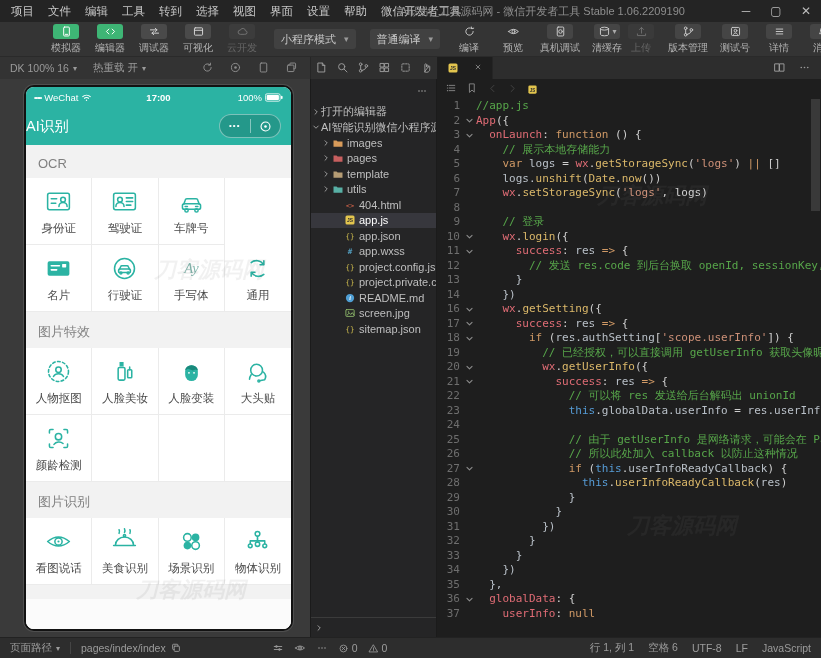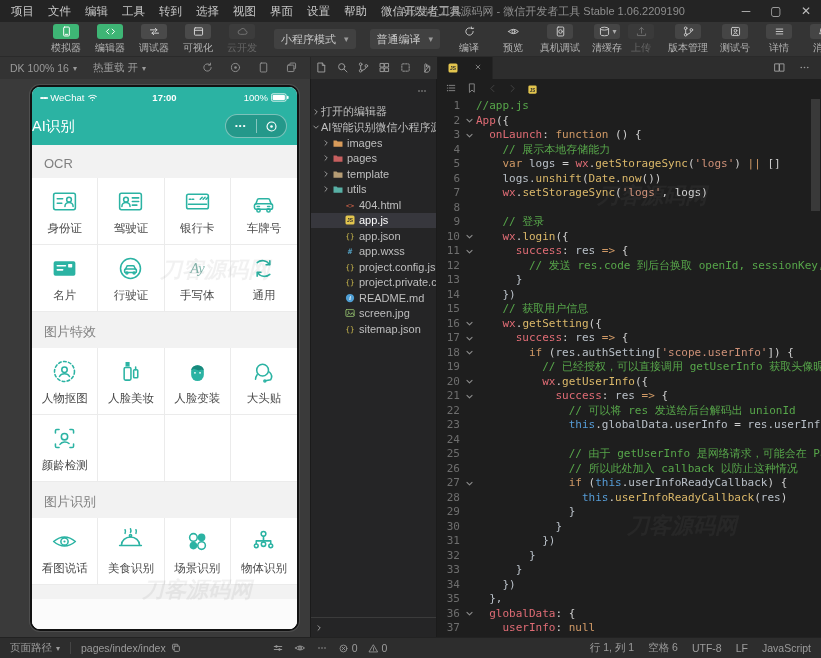--- a/index.html
+++ b/index.html
@@ -42,21 +42,21 @@
   .tab{background:#1e1e1e;display:flex;align-items:center;gap:5px;padding:0 9px;color:#e4e4e4;font-size:11px;border-right:1px solid #252525;cursor:pointer;}
   .tab .tclose{color:#9a9a9a;margin-left:4px;}
   .sb-edit .spacer{flex:1;}
   .sb-edit .eicons{display:flex;align-items:center;gap:12px;padding-right:10px;color:#9a9a9a;}
   
   .content{flex:1;display:flex;min-height:0;}
   .sim-panel{width:310px;background:#3a3a3a;position:relative;flex:0 0 auto;}
   .explorer{width:127px;background:#252526;border-left:1px solid #1b1b1b;border-right:1px solid #1b1b1b;display:flex;flex-direction:column;flex:0 0 auto;overflow:hidden;}
   .editor{flex:1;background:#1e1e1e;display:flex;flex-direction:column;position:relative;overflow:hidden;}
   
-  .phone{position:absolute;left:30px;top:6px;width:269px;height:546px;background:#f2f2f2;border:2px solid #121212;border-radius:10px;box-shadow:0 0 0 1px #4f4f4f;overflow:hidden;display:flex;flex-direction:column;}
+  .phone{position:absolute;left:24px;top:6px;width:269px;height:546px;background:#f2f2f2;border:2px solid #121212;border-radius:10px;box-shadow:0 0 0 1px #4f4f4f;overflow:hidden;display:flex;flex-direction:column;}
   .p-status{height:20px;background:#2bb3a3;color:#fff;display:flex;align-items:center;padding:0 8px;font-size:9.5px;flex:0 0 auto;}
   .p-status .ps-l,.p-status .ps-r{width:86px;display:flex;align-items:center;gap:3px;}
   .p-status .ps-r{justify-content:flex-end;}
   .p-status .ps-c{flex:1;text-align:center;font-weight:bold;}
   .p-nav{height:38px;background:#2bb3a3;color:#fff;display:flex;align-items:center;font-size:14.5px;position:relative;flex:0 0 auto;}
   .capsule{position:absolute;right:10px;top:7px;width:62px;height:24px;border:1px solid rgba(255,255,255,.4);background:rgba(0,0,0,.15);border-radius:13px;display:flex;align-items:center;cursor:pointer;}
   .capsule .cap-dots{flex:1;text-align:center;font-size:8px;letter-spacing:1px;line-height:24px;}
   .capsule .cap-div{width:1px;height:14px;background:rgba(255,255,255,.45);}
   .capsule .cap-target{flex:1;display:flex;align-items:center;justify-content:center;}
   .p-body{flex:1;display:flex;flex-direction:column;overflow:hidden;background:#f2f2f2;position:relative;}
@@ -410,29 +410,20 @@
                   <circle cx="11" cy="14" r="2.6"></circle>
                   <path d="M6.5,21.5 a4.5,4.5 0 0 1 9,0"></path>
                   <line x1="18" y1="12" x2="25" y2="12"></line>
                   <line x1="18" y1="16" x2="25" y2="16"></line>
                   <line x1="18" y1="20" x2="23" y2="20"></line>
                 </svg>
                 <span class="clabel">驾驶证</span>
               </div>
               <div class="cell">
                 <svg width="29" height="29" viewBox="0 0 32 32" fill="none" stroke="#2bb3a3" stroke-width="1.7" stroke-linecap="round" stroke-linejoin="round">
-                  <rect x="4" y="8" width="24" height="16" rx="2"></rect>
-                  <line x1="7" y1="13.5" x2="12" y2="13.5" stroke-dasharray="1.6,1.6"></line>
-                  <path d="M19,13.5 l2.2,-2.2 M22.2,13.5 l2.2,-2.2 M25.4,13.5 l2,-2"></path>
-                  <line x1="6" y1="19" x2="26" y2="19"></line>
-                </svg>
-                <span class="clabel">银行卡</span>
-              </div>
-              <div class="cell">
-                <svg width="29" height="29" viewBox="0 0 32 32" fill="none" stroke="#2bb3a3" stroke-width="1.7" stroke-linecap="round" stroke-linejoin="round">
                   <path d="M7.5,19 l1.5,-4.5 a2,2 0 0 1 2,-1.5 h10 a2,2 0 0 1 2,1.5 L24.5,19"></path>
                   <rect x="6" y="18.5" width="20" height="6" rx="2"></rect>
                   <circle cx="10.5" cy="25.8" r="1.8"></circle>
                   <circle cx="21.5" cy="25.8" r="1.8"></circle>
                   <line x1="9" y1="21.5" x2="11.5" y2="21.5"></line>
                   <line x1="20.5" y1="21.5" x2="23" y2="21.5"></line>
                 </svg>
                 <span class="clabel">车牌号</span>
               </div>
             </div>
@@ -854,25 +845,20 @@
           </div>
           <div class="cl">
             <span class="ln">13</span>
             <span class="fold"></span>
             <span class="lc"><span class="tk-p">      }</span></span>
           </div>
           <div class="cl">
             <span class="ln">14</span>
             <span class="fold"></span>
             <span class="lc"><span class="tk-p">    })</span></span>
-          </div>
-          <div class="cl">
-            <span class="ln">15</span>
-            <span class="fold"></span>
-            <span class="lc"><span class="tk-p">    </span><span class="tk-c">// 获取用户信息</span></span>
           </div>
           <div class="cl">
             <span class="ln">16</span>
             <span class="fold">
               <svg width="9" height="9" viewBox="0 0 16 16" fill="none" stroke="#8a8a8a" stroke-width="2" stroke-linecap="round" stroke-linejoin="round">
                 <polyline points="3.5,6 8,10.5 12.5,6"></polyline>
               </svg>
             </span>
             <span class="lc"><span class="tk-p">    </span><span class="tk-k">wx</span><span class="tk-u">.</span><span class="tk-f">getSetting</span><span class="tk-u">({</span></span>
           </div>

